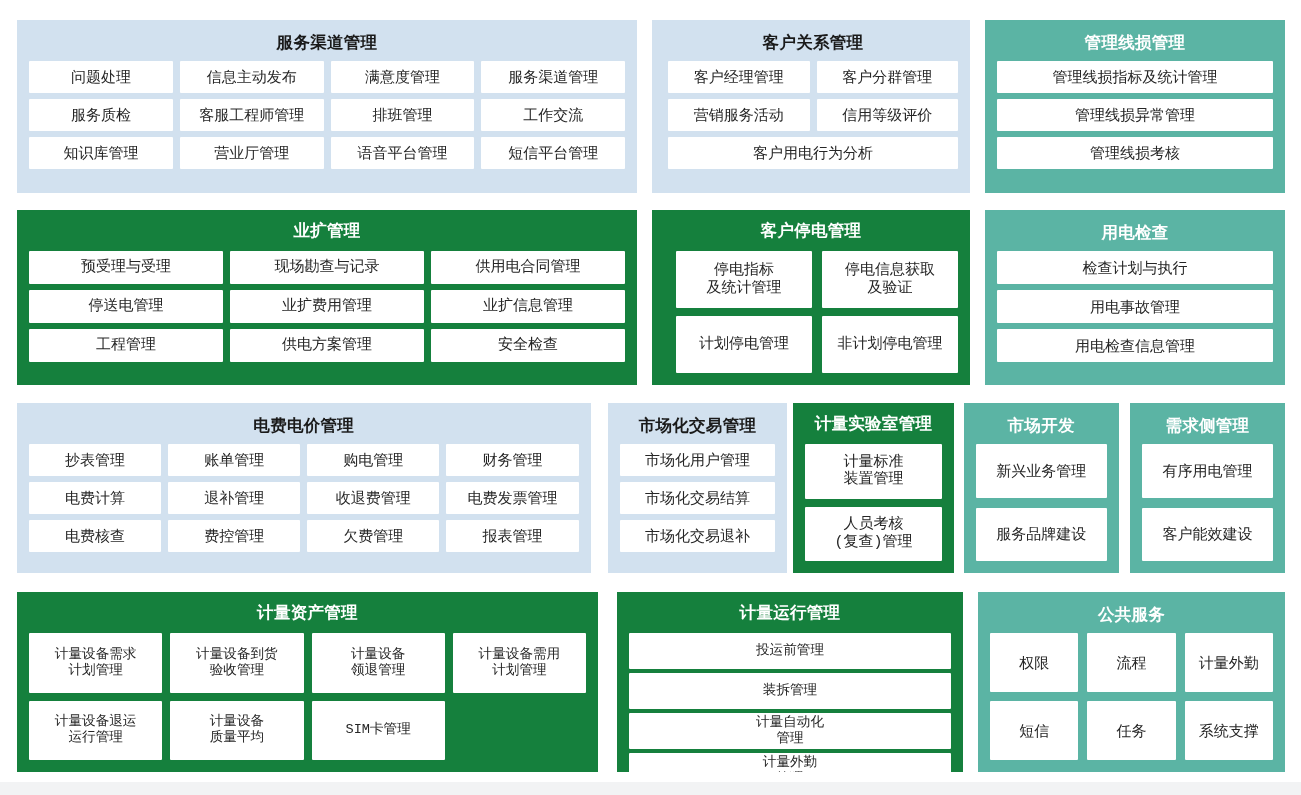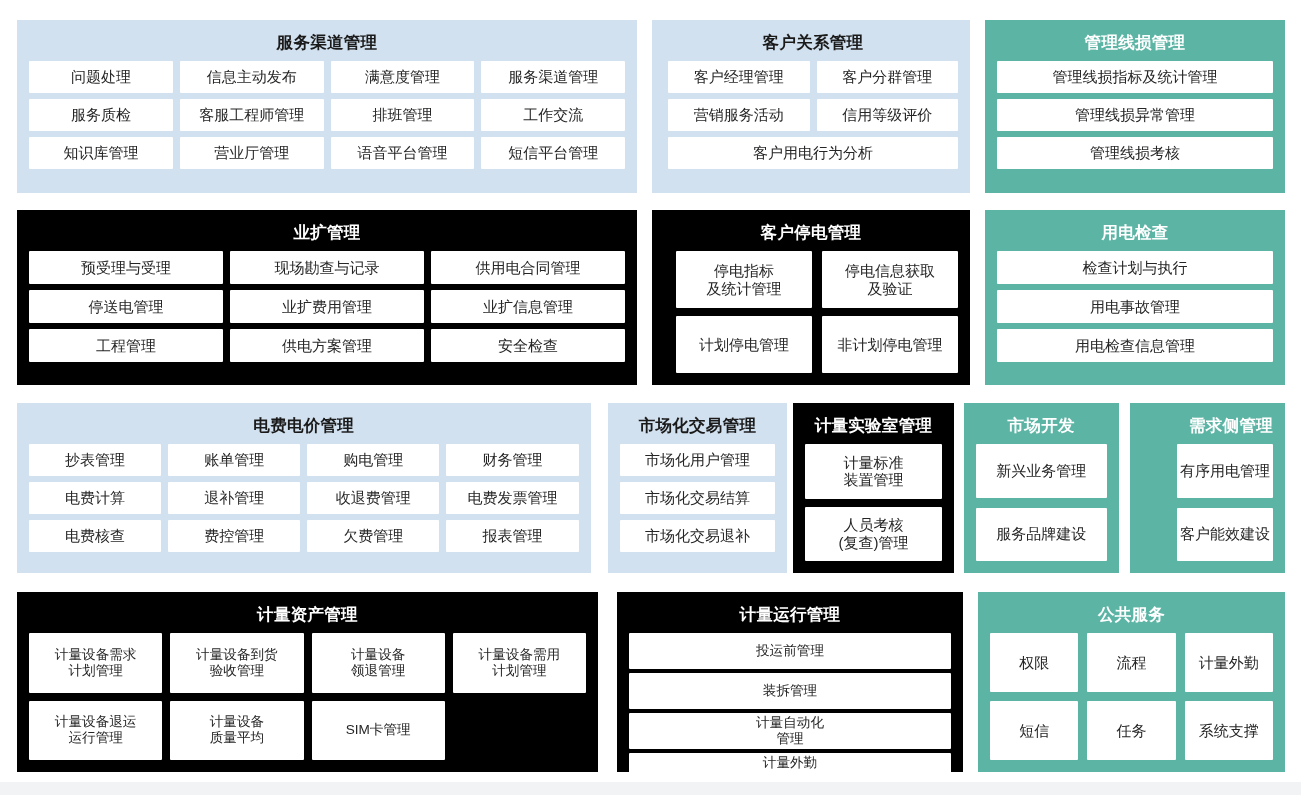--- a/index.html
+++ b/index.html
@@ -41,21 +41,21 @@
   #row-4 { position: absolute; left: 17px; top: 592px; height: 180px; }
 
   .panel {
     box-sizing: border-box;
     padding: 8px 12px 12px 12px;
     display: flex;
     flex-direction: column;
     overflow: hidden;
   }
   .panel.blue-light { background: #d2e1ef; }
-  .panel.blue-dark  { background: #000000; }
+  .panel.blue-dark  { background: #15803d; font-family: Liberation Mono, monospace; }
   .panel.green      { background: #5bb4a4; }
 
   .panel-title {
     text-align: center;
     font-weight: bold;
     font-size: 16.5px;
     line-height: 1.35;
     padding: 3px 0 8px 0;
     letter-spacing: 0.3px;
     white-space: nowrap;
@@ -101,21 +101,21 @@
   #p-inspect  { width: 300px; margin-left: 15px; }
   #p-yekuo .grid   { grid-template-columns: repeat(3, 1fr); grid-auto-rows: 33px; }
   #p-outage .grid  { grid-template-columns: repeat(2, 1fr); grid-auto-rows: 1fr; gap: 8px 10px; margin-left: 12px; }
   #p-inspect .grid { grid-template-columns: 1fr; grid-auto-rows: 33px; }
 
   
   #p-tariff   { width: 581px; }
   #p-market   { width: 182px; margin-left: 17px; }
   #p-lab      { width: 162px; margin-left: 6px; }
   #p-devmkt   { width: 157px; margin-left: 10px; }
-  #p-demand   { width: 157px; margin-left: 11px; align-items: flex-end; }
+  #p-demand   { width: 157px; margin-left: 11px; }
   #p-tariff .grid  { grid-template-columns: repeat(4, 1fr); grid-auto-rows: 32px; }
   #p-market .grid  { grid-template-columns: 1fr; grid-auto-rows: 32px; }
   #p-lab .grid     { grid-template-columns: 1fr; grid-auto-rows: 1fr; gap: 8px; }
   #p-devmkt .grid  { grid-template-columns: 1fr; grid-auto-rows: 1fr; gap: 10px; }
   #p-demand .grid  { grid-template-columns: 1fr; grid-auto-rows: 1fr; gap: 10px; }
 
   
   #p-asset    { width: 581px; }
   #p-meterops { width: 346px; margin-left: 19px; }
   #p-public   { width: 307px; margin-left: 15px; }

